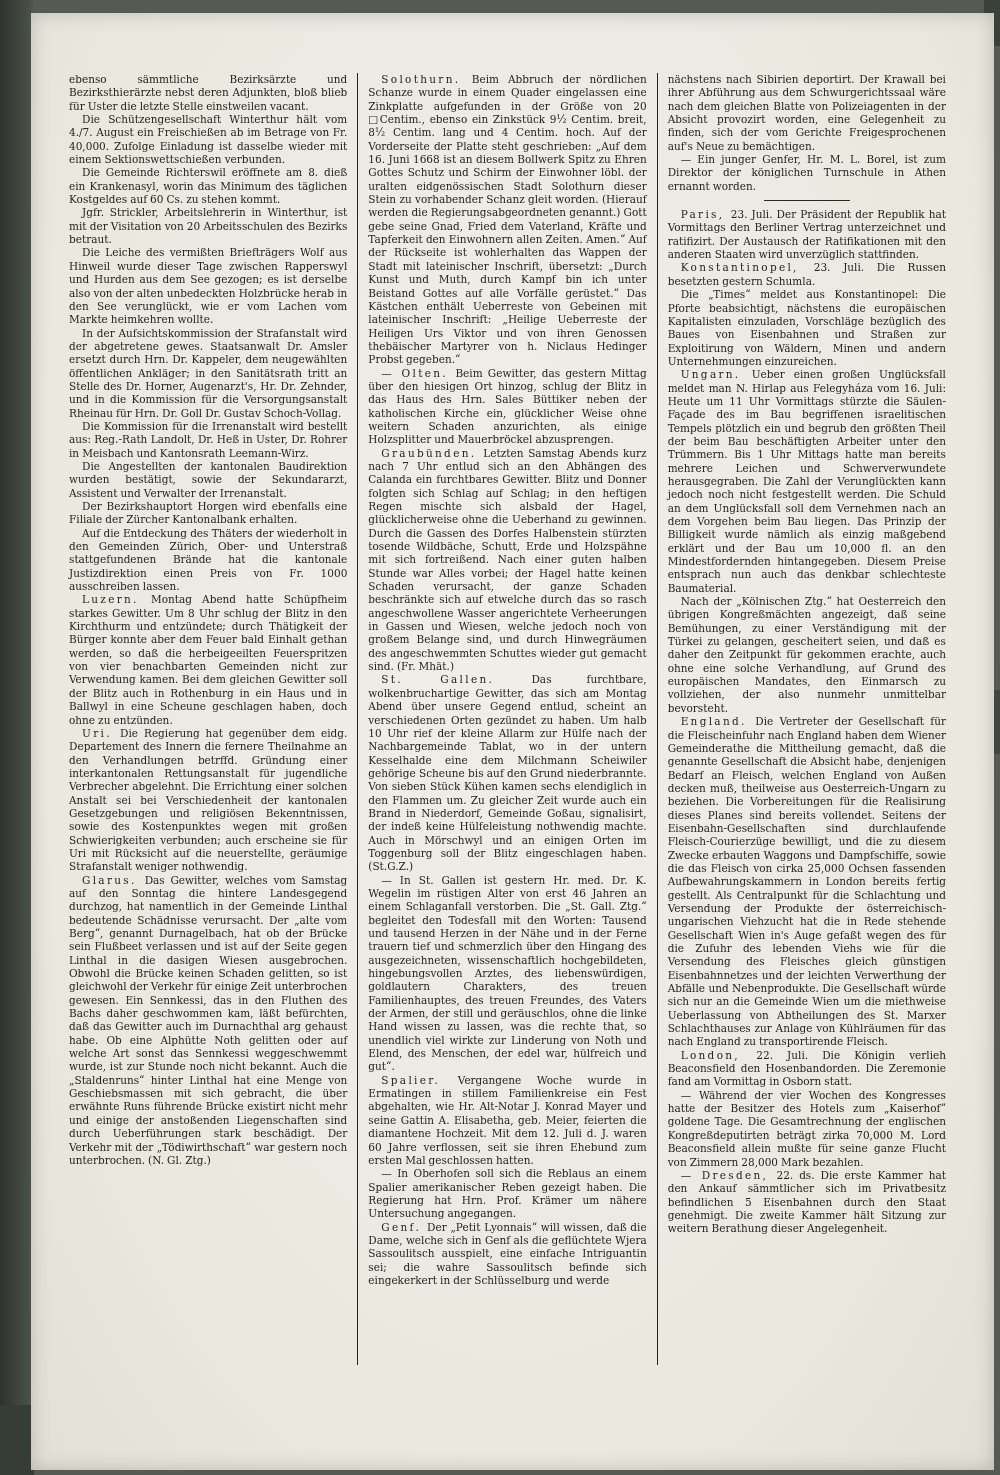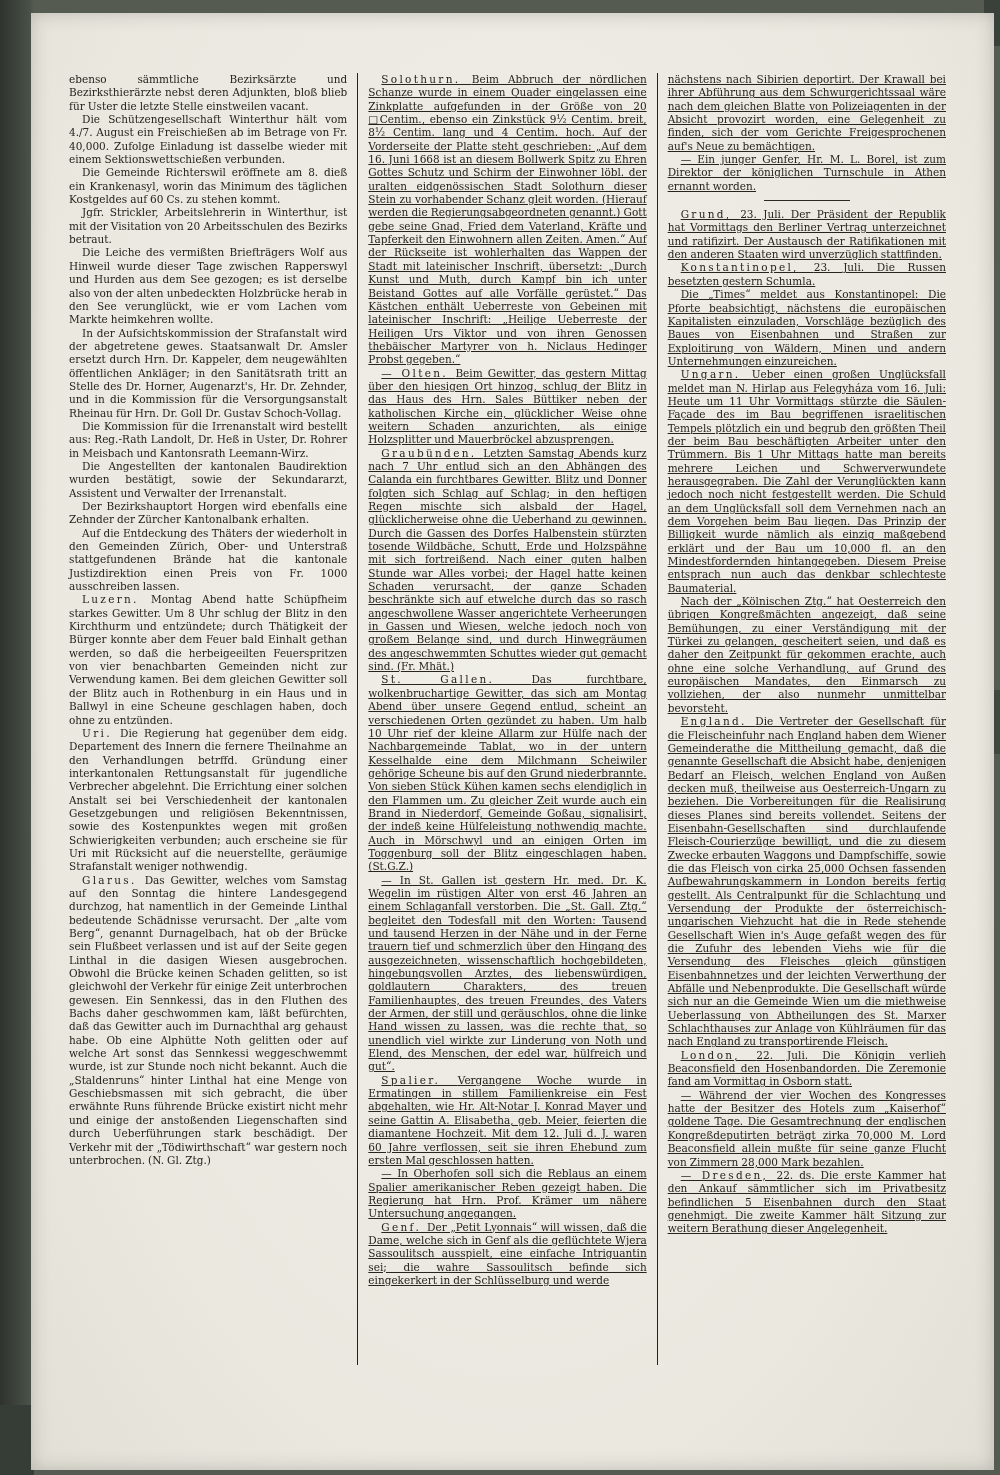--- a/index.html
+++ b/index.html
@@ -25,21 +25,21 @@
   }
   .column{
     flex:1 1 0;
     padding:0 10px;
     overflow:hidden;
     color:#26241d;
     font-size:10.5px;
     line-height:13.35px;
     text-align:justify;
   }
-  .column + .column{border-left:1px solid #23221c;text-decoration:underline;}
+  .column + .column{border-left:1px solid #23221c;}
   .para{margin:0;text-indent:13px;word-spacing:-0.3px;}
   .para.noindent{text-indent:0;}
   .lead{letter-spacing:2.3px;font-weight:500;}
   .rule{width:86px;border-top:1px solid #2a2922;margin:7px auto 7px auto;height:0;}
 </style>
 </head>
 <body>
 
 <div class="frame-shade"></div>
 <div class="mark-top-right"></div>
@@ -50,41 +50,41 @@
   <div class="content" id="columns">
       <div class="column">
         <p class="para noindent">ebenso sämmtliche Bezirksärzte und Bezirksthierärzte nebst deren Adjunkten, bloß blieb für Uster die letzte Stelle einstweilen vacant.</p>
         <p class="para">Die Schützengesellschaft Winterthur hält vom 4./7. August ein Freischießen ab im Betrage von Fr. 40,000. Zufolge Einladung ist dasselbe wieder mit einem Sektionswettschießen verbunden.</p>
         <p class="para">Die Gemeinde Richterswil eröffnete am 8. dieß ein Krankenasyl, worin das Minimum des täglichen Kostgeldes auf 60 Cs. zu stehen kommt.</p>
         <p class="para">Jgfr. Strickler, Arbeitslehrerin in Winterthur, ist mit der Visitation von 20 Arbeitsschulen des Bezirks betraut.</p>
         <p class="para">Die Leiche des vermißten Briefträgers Wolf aus Hinweil wurde dieser Tage zwischen Rapperswyl und Hurden aus dem See gezogen; es ist derselbe also von der alten unbedeckten Holzbrücke herab in den See verunglückt, wie er vom Lachen vom Markte heimkehren wollte.</p>
         <p class="para">In der Aufsichtskommission der Strafanstalt wird der abgetretene gewes. Staatsanwalt Dr. Amsler ersetzt durch Hrn. Dr. Kappeler, dem neugewählten öffentlichen Ankläger; in den Sanitätsrath tritt an Stelle des Dr. Horner, Augenarzt's, Hr. Dr. Zehnder, und in die Kommission für die Versorgungsanstalt Rheinau für Hrn. Dr. Goll Dr. Gustav Schoch-Vollag.</p>
         <p class="para">Die Kommission für die Irrenanstalt wird bestellt aus: Reg.-Rath Landolt, Dr. Heß in Uster, Dr. Rohrer in Meisbach und Kantonsrath Leemann-Wirz.</p>
         <p class="para">Die Angestellten der kantonalen Baudirektion wurden bestätigt, sowie der Sekundararzt, Assistent und Verwalter der Irrenanstalt.</p>
-        <p class="para">Der Bezirkshauptort Horgen wird ebenfalls eine Zehnder der Zürcher Kantonalbank erhalten.</p>
+        <p class="para">Der Bezirkshauptort Horgen wird ebenfalls eine Filiale der Zürcher Kantonalbank erhalten.</p>
         <p class="para">Auf die Entdeckung des Thäters der wiederholt in den Gemeinden Zürich, Ober- und Unterstraß stattgefundenen Brände hat die kantonale Justizdirektion einen Preis von Fr. 1000 ausschreiben lassen.</p>
         <p class="para"><span class="lead">Luzern. </span>Montag Abend hatte Schüpfheim starkes Gewitter. Um 8 Uhr schlug der Blitz in den Kirchthurm und entzündete; durch Thätigkeit der Bürger konnte aber dem Feuer bald Einhalt gethan werden, so daß die herbeigeeilten Feuerspritzen von vier benachbarten Gemeinden nicht zur Verwendung kamen. Bei dem gleichen Gewitter soll der Blitz auch in Rothenburg in ein Haus und in Ballwyl in eine Scheune geschlagen haben, doch ohne zu entzünden.</p>
         <p class="para"><span class="lead">Uri. </span>Die Regierung hat gegenüber dem eidg. Departement des Innern die fernere Theilnahme an den Verhandlungen betrffd. Gründung einer interkantonalen Rettungsanstalt für jugendliche Verbrecher abgelehnt. Die Errichtung einer solchen Anstalt sei bei Verschiedenheit der kantonalen Gesetzgebungen und religiösen Bekenntnissen, sowie des Kostenpunktes wegen mit großen Schwierigkeiten verbunden; auch erscheine sie für Uri mit Rücksicht auf die neuerstellte, geräumige Strafanstalt weniger nothwendig.</p>
         <p class="para"><span class="lead">Glarus. </span>Das Gewitter, welches vom Samstag auf den Sonntag die hintere Landesgegend durchzog, hat namentlich in der Gemeinde Linthal bedeutende Schädnisse verursacht. Der „alte vom Berg“, genannt Durnagelbach, hat ob der Brücke sein Flußbeet verlassen und ist auf der Seite gegen Linthal in die dasigen Wiesen ausgebrochen. Obwohl die Brücke keinen Schaden gelitten, so ist gleichwohl der Verkehr für einige Zeit unterbrochen gewesen. Ein Sennkessi, das in den Fluthen des Bachs daher geschwommen kam, läßt befürchten, daß das Gewitter auch im Durnachthal arg gehaust habe. Ob eine Alphütte Noth gelitten oder auf welche Art sonst das Sennkessi weggeschwemmt wurde, ist zur Stunde noch nicht bekannt. Auch die „Staldenruns“ hinter Linthal hat eine Menge von Geschiebsmassen mit sich gebracht, die über erwähnte Runs führende Brücke existirt nicht mehr und einige der anstoßenden Liegenschaften sind durch Ueberführungen stark beschädigt. Der Verkehr mit der „Tödiwirthschaft“ war gestern noch unterbrochen. (N. Gl. Ztg.)</p>
       </div>
       <div class="column">
         <p class="para"><span class="lead">Solothurn. </span>Beim Abbruch der nördlichen Schanze wurde in einem Quader eingelassen eine Zinkplatte aufgefunden in der Größe von 20 □Centim., ebenso ein Zinkstück 9½ Centim. breit, 8½ Centim. lang und 4 Centim. hoch. Auf der Vorderseite der Platte steht geschrieben: „Auf dem 16. Juni 1668 ist an diesem Bollwerk Spitz zu Ehren Gottes Schutz und Schirm der Einwohner löbl. der uralten eidgenössischen Stadt Solothurn dieser Stein zu vorhabender Schanz gleit worden. (Hierauf werden die Regierungsabgeordneten genannt.) Gott gebe seine Gnad, Fried dem Vaterland, Kräfte und Tapferkeit den Einwohnern allen Zeiten. Amen.“ Auf der Rückseite ist wohlerhalten das Wappen der Stadt mit lateinischer Inschrift, übersetzt: „Durch Kunst und Muth, durch Kampf bin ich unter Beistand Gottes auf alle Vorfälle gerüstet.“ Das Kästchen enthält Ueberreste von Gebeinen mit lateinischer Inschrift: „Heilige Ueberreste der Heiligen Urs Viktor und von ihren Genossen thebäischer Martyrer von h. Niclaus Hedinger Probst gegeben.“</p>
         <p class="para"><span class="lead">— Olten. </span>Beim Gewitter, das gestern Mittag über den hiesigen Ort hinzog, schlug der Blitz in das Haus des Hrn. Sales Büttiker neben der katholischen Kirche ein, glücklicher Weise ohne weitern Schaden anzurichten, als einige Holzsplitter und Mauerbröckel abzusprengen.</p>
         <p class="para"><span class="lead">Graubünden. </span>Letzten Samstag Abends kurz nach 7 Uhr entlud sich an den Abhängen des Calanda ein furchtbares Gewitter. Blitz und Donner folgten sich Schlag auf Schlag; in den heftigen Regen mischte sich alsbald der Hagel, glücklicherweise ohne die Ueberhand zu gewinnen. Durch die Gassen des Dorfes Halbenstein stürzten tosende Wildbäche, Schutt, Erde und Holzspähne mit sich fortreißend. Nach einer guten halben Stunde war Alles vorbei; der Hagel hatte keinen Schaden verursacht, der ganze Schaden beschränkte sich auf etwelche durch das so rasch angeschwollene Wasser angerichtete Verheerungen in Gassen und Wiesen, welche jedoch noch von großem Belange sind, und durch Hinwegräumen des angeschwemmten Schuttes wieder gut gemacht sind. (Fr. Mhät.)</p>
         <p class="para"><span class="lead">St. Gallen. </span>Das furchtbare, wolkenbruchartige Gewitter, das sich am Montag Abend über unsere Gegend entlud, scheint an verschiedenen Orten gezündet zu haben. Um halb 10 Uhr rief der kleine Allarm zur Hülfe nach der Nachbargemeinde Tablat, wo in der untern Kesselhalde eine dem Milchmann Scheiwiler gehörige Scheune bis auf den Grund niederbrannte. Von sieben Stück Kühen kamen sechs elendiglich in den Flammen um. Zu gleicher Zeit wurde auch ein Brand in Niederdorf, Gemeinde Goßau, signalisirt, der indeß keine Hülfeleistung nothwendig machte. Auch in Mörschwyl und an einigen Orten im Toggenburg soll der Blitz eingeschlagen haben. (St.G.Z.)</p>
         <p class="para">— In St. Gallen ist gestern Hr. med. Dr. K. Wegelin im rüstigen Alter von erst 46 Jahren an einem Schlaganfall verstorben. Die „St. Gall. Ztg.“ begleitet den Todesfall mit den Worten: Tausend und tausend Herzen in der Nähe und in der Ferne trauern tief und schmerzlich über den Hingang des ausgezeichneten, wissenschaftlich hochgebildeten, hingebungsvollen Arztes, des liebenswürdigen, goldlautern Charakters, des treuen Familienhauptes, des treuen Freundes, des Vaters der Armen, der still und geräuschlos, ohne die linke Hand wissen zu lassen, was die rechte that, so unendlich viel wirkte zur Linderung von Noth und Elend, des Menschen, der edel war, hülfreich und gut“.</p>
         <p class="para"><span class="lead">Spalier. </span>Vergangene Woche wurde in Ermatingen in stillem Familienkreise ein Fest abgehalten, wie Hr. Alt-Notar J. Konrad Mayer und seine Gattin A. Elisabetha, geb. Meier, feierten die diamantene Hochzeit. Mit dem 12. Juli d. J. waren 60 Jahre verflossen, seit sie ihren Ehebund zum ersten Mal geschlossen hatten.</p>
         <p class="para">— In Oberhofen soll sich die Reblaus an einem Spalier amerikanischer Reben gezeigt haben. Die Regierung hat Hrn. Prof. Krämer um nähere Untersuchung angegangen.</p>
         <p class="para"><span class="lead">Genf. </span>Der „Petit Lyonnais“ will wissen, daß die Dame, welche sich in Genf als die geflüchtete Wjera Sassoulitsch ausspielt, eine einfache Intriguantin sei; die wahre Sassoulitsch befinde sich eingekerkert in der Schlüsselburg und werde</p>
       </div>
       <div class="column">
         <p class="para noindent">nächstens nach Sibirien deportirt. Der Krawall bei ihrer Abführung aus dem Schwurgerichtssaal wäre nach dem gleichen Blatte von Polizeiagenten in der Absicht provozirt worden, eine Gelegenheit zu finden, sich der vom Gerichte Freigesprochenen auf's Neue zu bemächtigen.</p>
         <p class="para">— Ein junger Genfer, Hr. M. L. Borel, ist zum Direktor der königlichen Turnschule in Athen ernannt worden.</p>
         <div class="rule"></div>
-        <p class="para"><span class="lead">Grund, </span>23. Juli. Der Präsident der Republik hat Vormittags den Berliner Vertrag unterzeichnet und ratifizirt. Der Austausch der Ratifikationen mit den anderen Staaten wird unverzüglich stattfinden.</p>
+        <p class="para"><span class="lead">Paris, </span>23. Juli. Der Präsident der Republik hat Vormittags den Berliner Vertrag unterzeichnet und ratifizirt. Der Austausch der Ratifikationen mit den anderen Staaten wird unverzüglich stattfinden.</p>
         <p class="para"><span class="lead">Konstantinopel, </span>23. Juli. Die Russen besetzten gestern Schumla.</p>
         <p class="para">Die „Times“ meldet aus Konstantinopel: Die Pforte beabsichtigt, nächstens die europäischen Kapitalisten einzuladen, Vorschläge bezüglich des Baues von Eisenbahnen und Straßen zur Exploitirung von Wäldern, Minen und andern Unternehmungen einzureichen.</p>
         <p class="para"><span class="lead">Ungarn. </span>Ueber einen großen Unglücksfall meldet man N. Hirlap aus Felegyháza vom 16. Juli: Heute um 11 Uhr Vormittags stürzte die Säulen-Façade des im Bau begriffenen israelitischen Tempels plötzlich ein und begrub den größten Theil der beim Bau beschäftigten Arbeiter unter den Trümmern. Bis 1 Uhr Mittags hatte man bereits mehrere Leichen und Schwerverwundete herausgegraben. Die Zahl der Verunglückten kann jedoch noch nicht festgestellt werden. Die Schuld an dem Unglücksfall soll dem Vernehmen nach an dem Vorgehen beim Bau liegen. Das Prinzip der Billigkeit wurde nämlich als einzig maßgebend erklärt und der Bau um 10,000 fl. an den Mindestfordernden hintangegeben. Diesem Preise entsprach nun auch das denkbar schlechteste Baumaterial.</p>
         <p class="para">Nach der „Kölnischen Ztg.“ hat Oesterreich den übrigen Kongreßmächten angezeigt, daß seine Bemühungen, zu einer Verständigung mit der Türkei zu gelangen, gescheitert seien, und daß es daher den Zeitpunkt für gekommen erachte, auch ohne eine solche Verhandlung, auf Grund des europäischen Mandates, den Einmarsch zu vollziehen, der also nunmehr unmittelbar bevorsteht.</p>
         <p class="para"><span class="lead">England. </span>Die Vertreter der Gesellschaft für die Fleischeinfuhr nach England haben dem Wiener Gemeinderathe die Mittheilung gemacht, daß die genannte Gesellschaft die Absicht habe, denjenigen Bedarf an Fleisch, welchen England von Außen decken muß, theilweise aus Oesterreich-Ungarn zu beziehen. Die Vorbereitungen für die Realisirung dieses Planes sind bereits vollendet. Seitens der Eisenbahn-Gesellschaften sind durchlaufende Fleisch-Courierzüge bewilligt, und die zu diesem Zwecke erbauten Waggons und Dampfschiffe, sowie die das Fleisch von cirka 25,000 Ochsen fassenden Aufbewahrungskammern in London bereits fertig gestellt. Als Centralpunkt für die Schlachtung und Versendung der Produkte der österreichisch-ungarischen Viehzucht hat die in Rede stehende Gesellschaft Wien in's Auge gefaßt wegen des für die Zufuhr des lebenden Viehs wie für die Versendung des Fleisches gleich günstigen Eisenbahnnetzes und der leichten Verwerthung der Abfälle und Nebenprodukte. Die Gesellschaft würde sich nur an die Gemeinde Wien um die miethweise Ueberlassung von Abtheilungen des St. Marxer Schlachthauses zur Anlage von Kühlräumen für das nach England zu transportirende Fleisch.</p>
         <p class="para"><span class="lead">London, </span>22. Juli. Die Königin verlieh Beaconsfield den Hosenbandorden. Die Zeremonie fand am Vormittag in Osborn statt.</p>
         <p class="para">— Während der vier Wochen des Kongresses hatte der Besitzer des Hotels zum „Kaiserhof“ goldene Tage. Die Gesamtrechnung der englischen Kongreßdeputirten beträgt zirka 70,000 M. Lord Beaconsfield allein mußte für seine ganze Flucht von Zimmern 28,000 Mark bezahlen.</p>
         <p class="para"><span class="lead">— Dresden, </span>22. ds. Die erste Kammer hat den Ankauf sämmtlicher sich im Privatbesitz befindlichen 5 Eisenbahnen durch den Staat genehmigt. Die zweite Kammer hält Sitzung zur weitern Berathung dieser Angelegenheit.</p>
       </div>
     </div>

